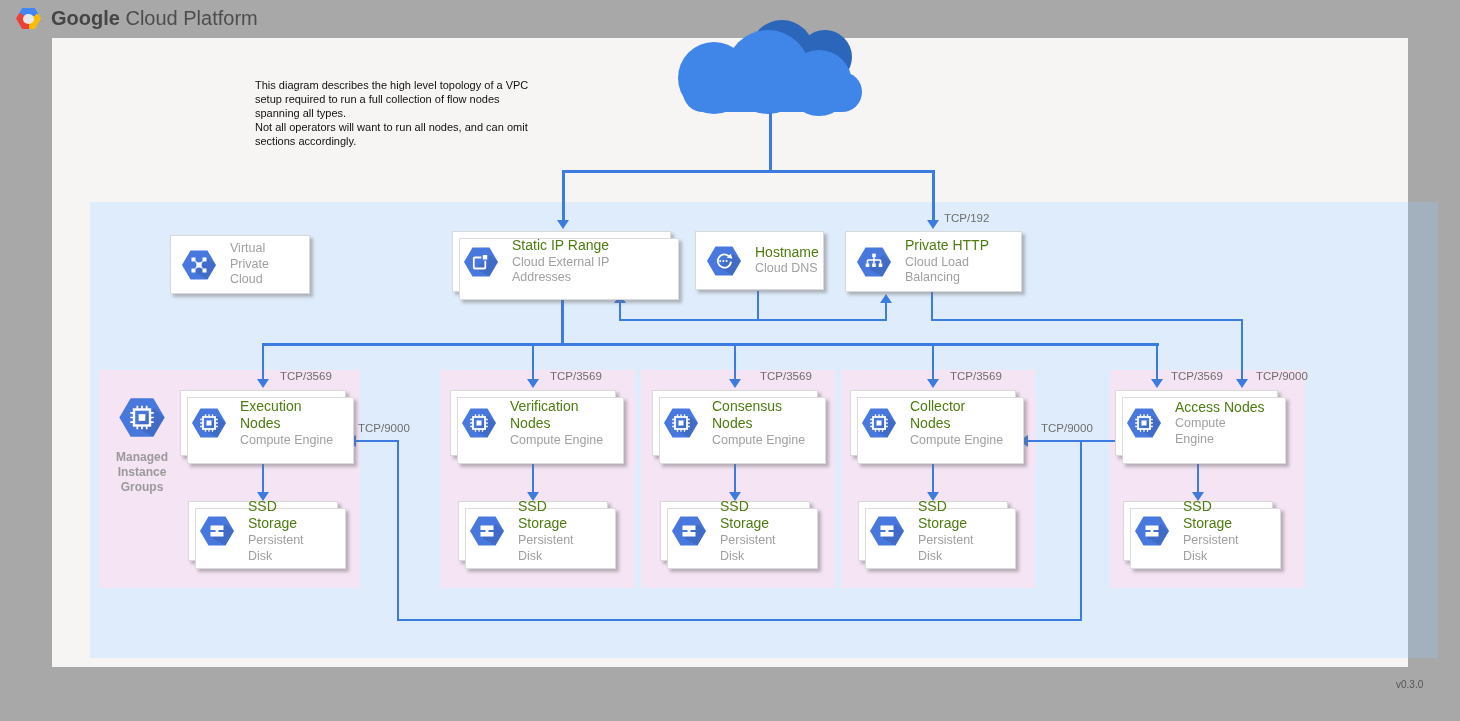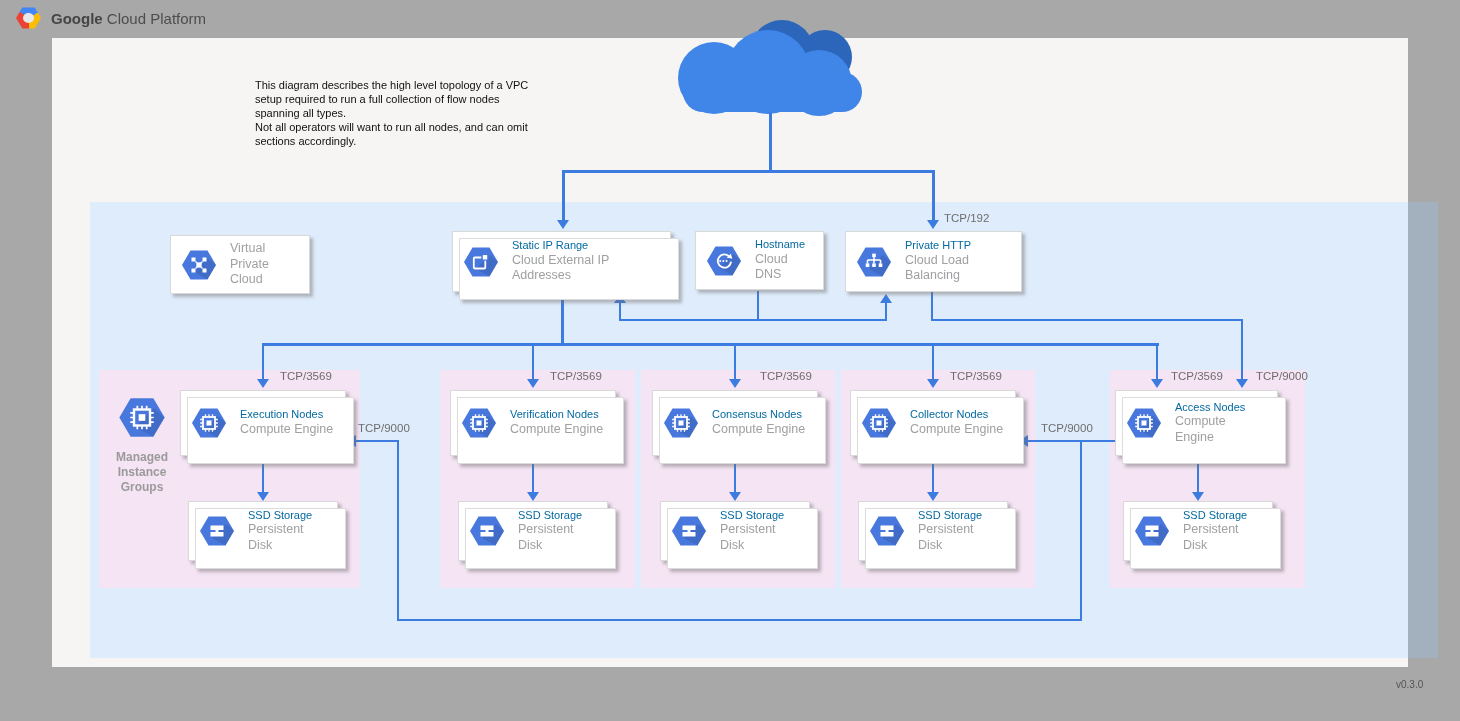--- a/index.html
+++ b/index.html
@@ -6,21 +6,21 @@
   #stage{position:relative;width:1460px;height:721px;background:#a8a8a8;overflow:hidden;
          font-family:"Liberation Sans","DejaVu Sans",sans-serif;}
   
   #canvas{position:absolute;left:52px;top:38px;width:1356px;height:629px;background:#f6f5f3;}
   
   #brand{position:absolute;left:16px;top:7px;display:flex;align-items:center;gap:10px;}
   #gcp-logo{width:25px;height:22px;clip-path:polygon(25% 2%,75% 2%,100% 50%,75% 98%,25% 98%,0 50%);
             background:conic-gradient(from -55deg at 50% 50%, #4285f4 0 115deg, #fbbc05 115deg 235deg, #ea4335 235deg 360deg);
             position:relative;}
   #gcp-logo::after{content:"";position:absolute;left:7px;top:6px;width:11px;height:10px;border-radius:50%;background:#e8e8e8;}
-  .brand-text{font-size:15px;color:#4d4d4d;}
+  .brand-text{font-size:20px;color:#4d4d4d;}
   .brand-text b{color:#454545;}
   
   #page-title{position:absolute;left:255px;top:36px;font-size:20px;font-weight:bold;color:#0d0d0d;}
   #page-desc{position:absolute;left:255px;top:78px;width:276px;font-size:11px;line-height:14px;color:#111;white-space:pre-line;}
   #version{position:absolute;left:1396px;top:679px;font-size:10px;color:#555;}
   
   .panel{position:absolute;}
   #vpc-zone{left:90px;top:202px;width:1318px;height:456px;background:#dfecfb;}
   #vpc-zone-overhang{left:1408px;top:202px;width:30px;height:456px;background:#a3b0bd;}
   .pink{background:#f5e4f4;}
@@ -29,21 +29,21 @@
   .ah{position:absolute;width:0;height:0;}
   .ah.down{border-left:6px solid transparent;border-right:6px solid transparent;border-top:9px solid #3c7ce0;}
   .ah.up{border-left:6px solid transparent;border-right:6px solid transparent;border-bottom:9px solid #3c7ce0;}
   .ah.left{border-top:6px solid transparent;border-bottom:6px solid transparent;border-right:9px solid #3c7ce0;}
   
   .card{position:absolute;background:#fff;border:1px solid #d9d9d9;display:flex;align-items:center;
         padding:0 10px;gap:13px;box-shadow:3px 3px 3px rgba(110,110,110,.45);z-index:1;box-sizing:border-box;}
   .card.stacked::after{content:"";position:absolute;left:6px;top:6px;right:-9px;bottom:-9px;background:#fff;
         border:1px solid #dcdcdc;box-shadow:3px 3px 3px rgba(110,110,110,.45);z-index:-1;}
   .ct{line-height:1.25;}
-  .ct .t{font-size:11px;color:#0369a1;}
+  .ct .t{font-size:14px;color:#4d7c0f;}
   .ct .s{font-size:12.5px;color:#9fa0a2;}
   .hex{flex:0 0 auto;}
   
   .plabel{position:absolute;font-size:11.5px;color:#6d6d6d;z-index:2;}
   
   #mig-label{position:absolute;left:99px;top:450px;width:86px;text-align:center;
              font-size:12px;font-weight:bold;color:#9b9a9b;line-height:15px;}
   
   .cl{position:absolute;border-radius:50%;background:#3f86e8;}
   .cl.dark{background:#2c66ba;}

